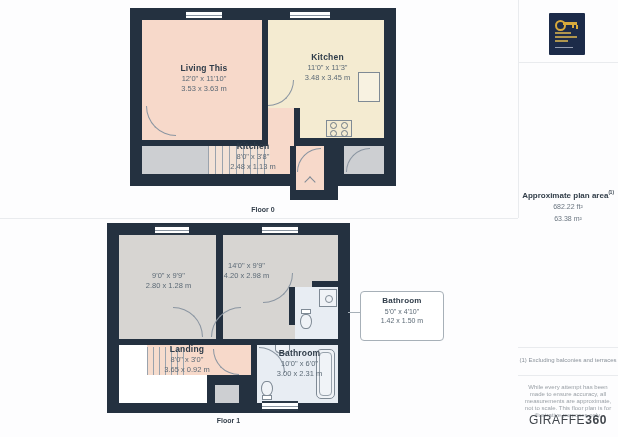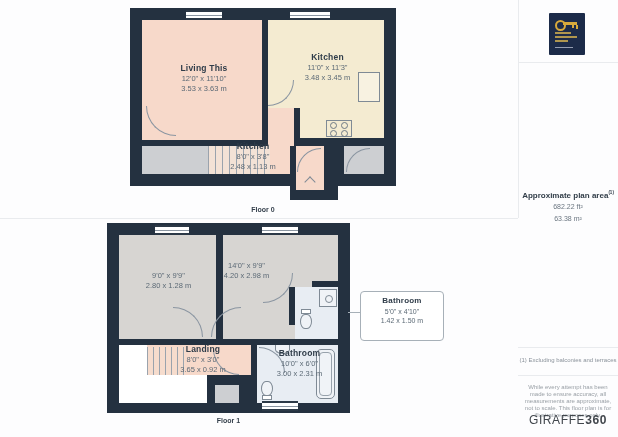--- a/index.html
+++ b/index.html
@@ -176,21 +176,21 @@
     <div class="win" style="left:155px;top:178px;width:36px;height:10px;"></div>
 
     <div class="rlabel" style="left:14px;top:48px;width:95px;">
       <div class="rdim">9'0" x 9'9"</div>
       <div class="rdim">2.80 x 1.28 m</div>
     </div>
     <div class="rlabel" style="left:92px;top:38px;width:95px;">
       <div class="rdim">14'0" x 9'9"</div>
       <div class="rdim">4.20 x 2.98 m</div>
     </div>
-    <div class="rlabel" style="left:41px;top:121px;width:110px;">
+    <div class="rlabel" style="left:25px;top:121px;width:110px;">
       <div class="rname">Landing</div>
       <div class="rdim">8'0" x 3'0"</div>
       <div class="rdim">3.65 x 0.92 m</div>
     </div>
     <div class="rlabel" style="left:150px;top:125px;width:85px;">
       <div class="rname">Bathroom</div>
       <div class="rdim">10'0" x 6'0"</div>
       <div class="rdim">3.00 x 2.31 m</div>
     </div>
 

